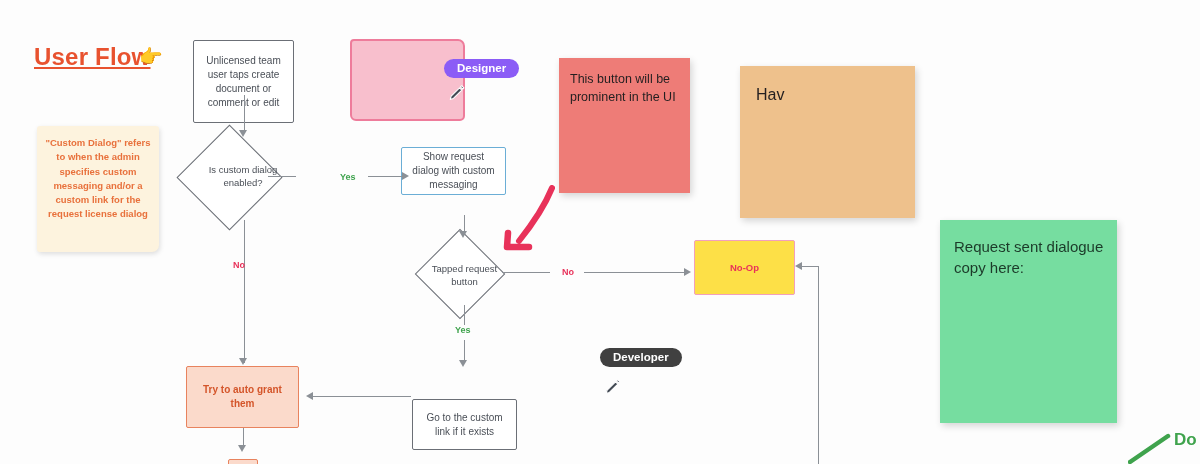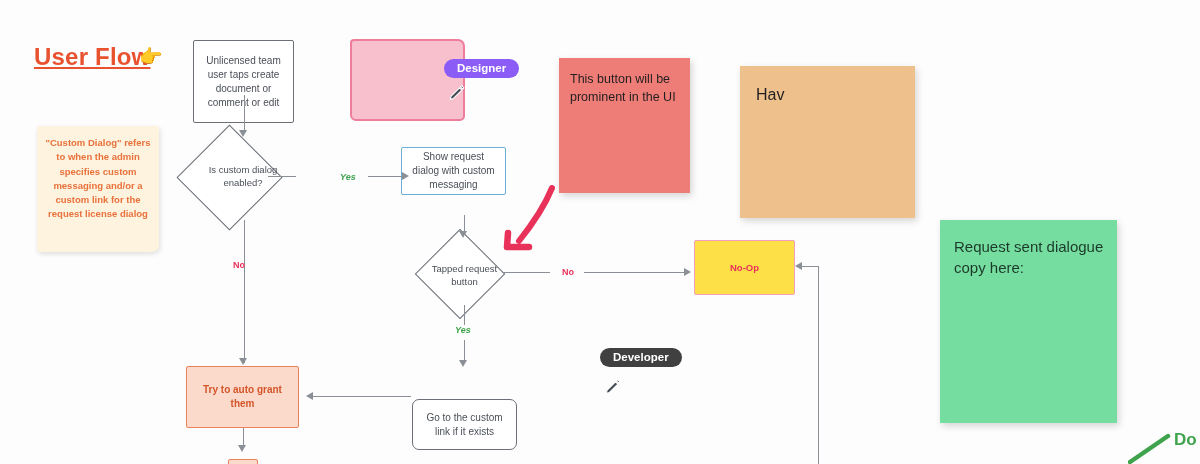--- a/index.html
+++ b/index.html
@@ -150,21 +150,21 @@
     color: #4a4f57;
     margin-top: 28px;
   }
   #node-unlicensed { left: 193px; top: 12px; width: 101px; height: 83px; }
   #node-show-request {
     left: 401px; top: 147px; width: 105px; height: 48px;
     background: #ffffff;
     border: 1.4px solid #6BAED6;
     color: #4a4f57;
   }
-  #node-go-custom-link { left: 412px; top: 371px; width: 105px; height: 51px; border-radius: 7px; }
+  #node-go-custom-link { left: 412px; top: 371px; width: 105px; height: 51px; }
   #node-try-auto-grant {
     left: 186px; top: 366px; width: 113px; height: 62px;
     background: #FBDACB;
     border: 1.4px solid #E8835E;
     color: #D4552A;
     font-weight: bold;
   }
   #node-no-op {
     left: 694px; top: 240px; width: 101px; height: 55px;
     background: #fde047;
@@ -211,21 +211,21 @@
     width: 0; height: 0;
     border-top: 4.5px solid transparent;
     border-bottom: 4.5px solid transparent;
     border-right: 7px solid #8b9096;
   }
   .edge-label {
     font-size: 9px;
     font-weight: bold;
     white-space: nowrap;
   }
-  .label-yes { color: #3FA34D; font-style: italic; }
+  .label-yes { color: #3FA34D; }
   .label-no { color: #E8325A; }
 
   
   #annotation-arrow { left: 495px; top: 185px; }
 
   
   #doodle-do-text {
     left: 1174px; top: 430px;
     font-size: 17px;
     font-weight: bold;

